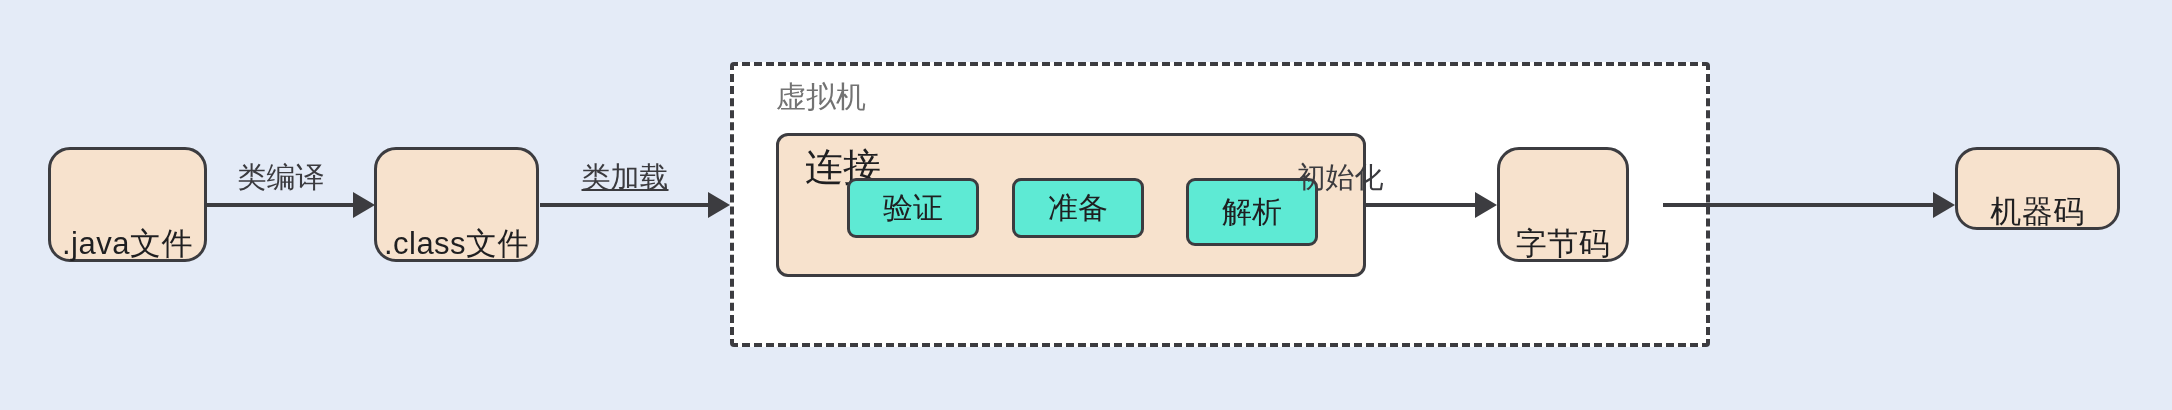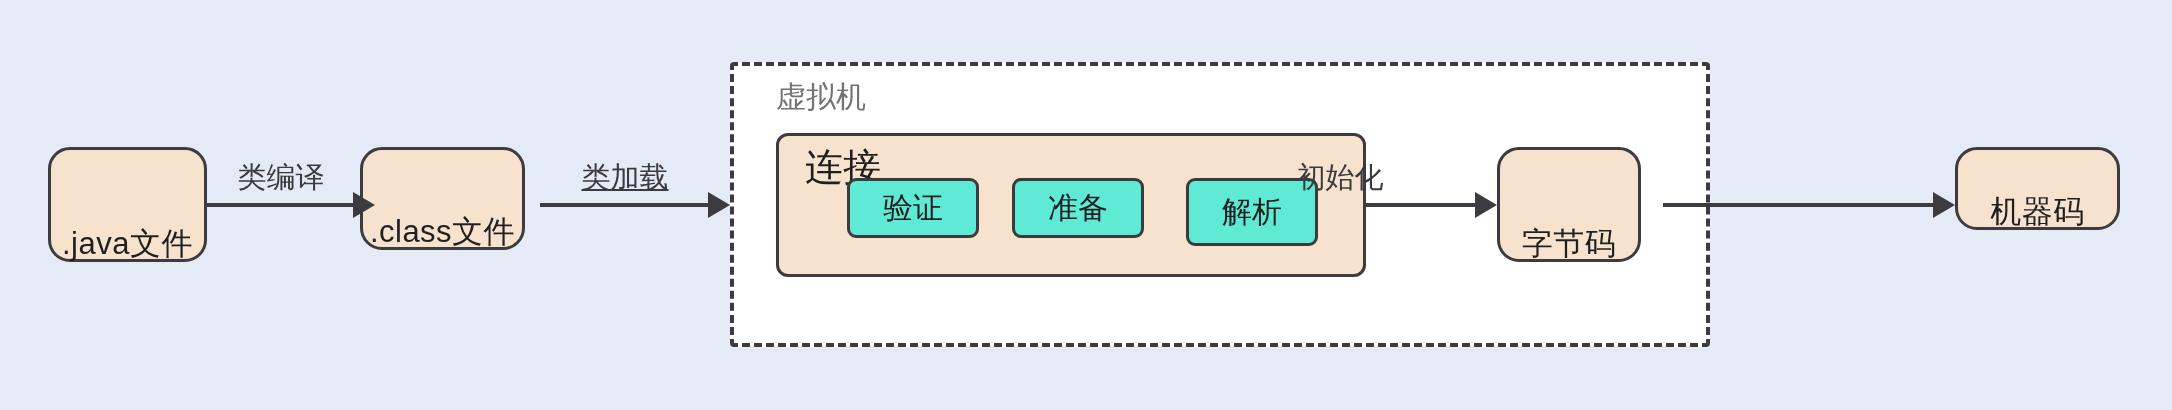--- a/index.html
+++ b/index.html
@@ -124,25 +124,25 @@
     <span>准备</span>
   </div>
   <div class="subnode" style="left:1186px; top:178px; width:132px; height:68px;">
     <span>解析</span>
   </div>
 
   <div class="node" style="left:48px; top:147px; width:159px; height:115px;">
     <span>.java文件</span>
   </div>
 
-  <div class="node" style="left:360px; top:147px; width:165px; height:103px;">
+  <div class="node" style="left:374px; top:147px; width:165px; height:115px;">
     <span>.class文件</span>
   </div>
 
-  <div class="node" style="left:1497px; top:147px; width:144px; height:115px;">
+  <div class="node" style="left:1497px; top:147px; width:132px; height:115px;">
     <span>字节码</span>
   </div>
 
   <div class="node" style="left:1955px; top:147px; width:165px; height:83px;">
     <span>机器码</span>
   </div>
 
   <div class="edge-line" style="left:207px; top:203px; width:146px;"></div>
   <div class="edge-head" style="left:353px; top:192px;"></div>
   <div class="edge-label" style="left:201px; top:163px; width:160px;">类编译</div>

